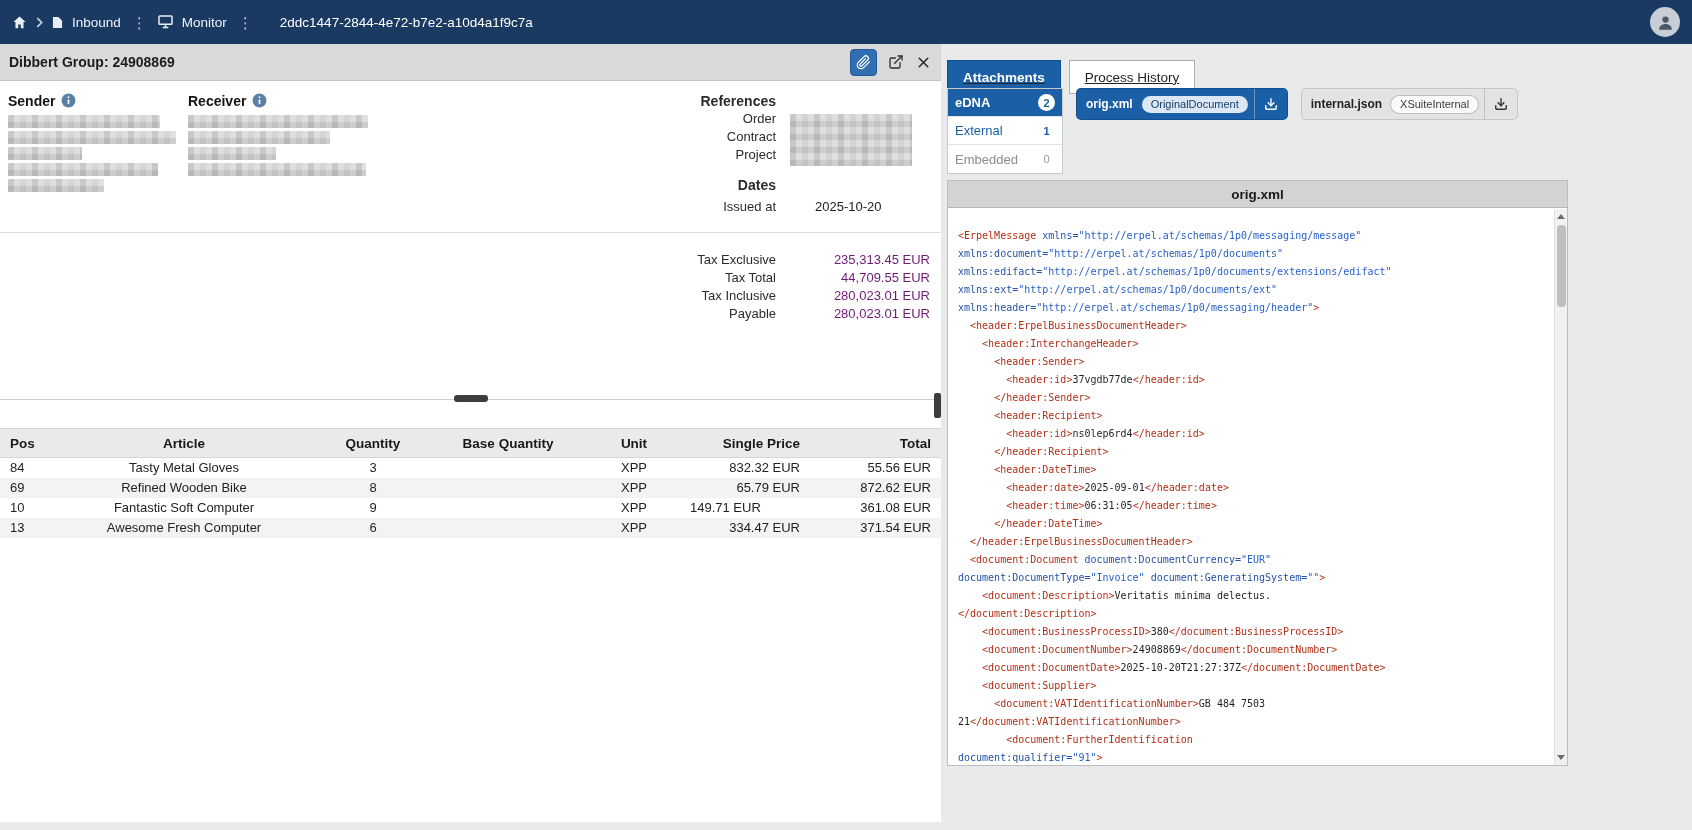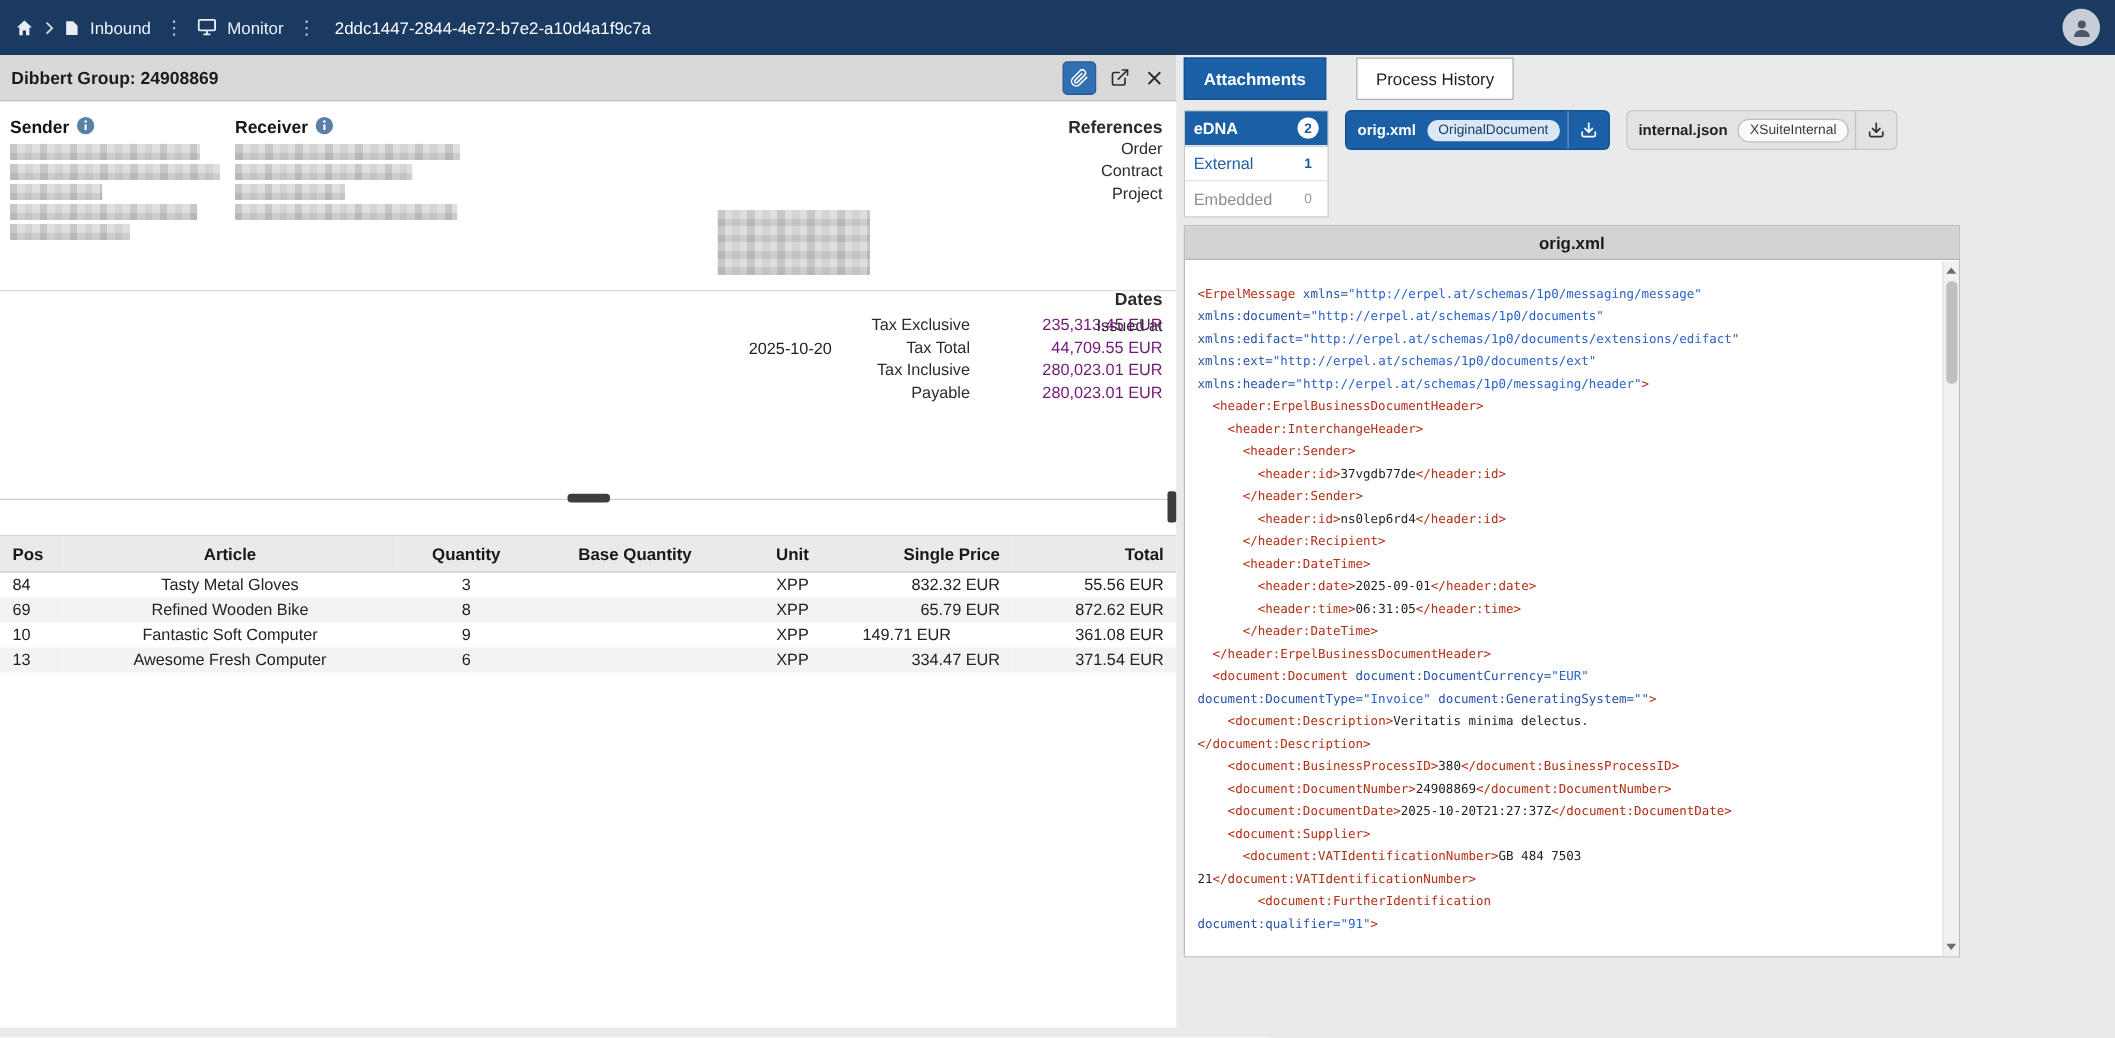--- a/index.html
+++ b/index.html
@@ -5,21 +5,21 @@
   * { margin:0; padding:0; box-sizing:border-box; }
   html,body { width:1692px; height:830px; }
   body { font-family:"Liberation Sans",sans-serif; background:#e9eaec; overflow:hidden; position:relative; color:#222; }
 
   
   .topbar { position:absolute; top:0; left:0; right:0; height:44px; background:#1a3a61;
             display:flex; align-items:center; padding:0 12px; gap:9px; color:#fff; }
   .tb-ic { display:flex; align-items:center; }
   .tb-link { font-size:13.5px; color:#edf2f9; cursor:pointer; }
   .kebab { color:#b9c6d6; font-size:15px; padding:0 2px; cursor:pointer; line-height:1; }
-  .tb-uuid { font-size:13.5px; color:#ffffff; margin-left:4px;text-align:right; }
+  .tb-uuid { font-size:13.5px; color:#ffffff; margin-left:16px;text-align:right; }
   .avatar { position:absolute; right:12px; top:7px; width:30px; height:30px; border-radius:50%;
             background:#c7ced5; display:flex; align-items:center; justify-content:center; cursor:pointer; }
 
   
   .doc-panel { position:absolute; left:0; top:44px; width:941px; bottom:8px; background:#fff; }
   .doc-header { height:37px; background:#d9d9d9; border-bottom:1px solid #c3c3c3;
                 display:flex; align-items:center; padding:0 9px; }
   .doc-title { font-weight:bold; font-size:14px; color:#1c1c1c; }
   .doc-actions { margin-left:auto; display:flex; align-items:center; gap:11px; }
   .clip-btn { width:27px; height:27px; background:#2f6fb2; border:1px solid #25599a; border-radius:4px;
@@ -29,21 +29,21 @@
 
   .party { position:absolute; top:12px; }
   .party-head { height:15px; margin-bottom:7px; display:flex; align-items:center; gap:6px; }
   .party-title, .meta-title { font-weight:bold; font-size:14px; color:#141414; }
   .redact { height:13px; margin-bottom:3px; border-radius:1px;
     background:
       repeating-linear-gradient(90deg, rgba(0,0,0,0.10) 0 6px, rgba(0,0,0,0) 6px 12px, rgba(0,0,0,0.05) 12px 18px, rgba(0,0,0,0) 18px 24px),
       repeating-linear-gradient(0deg, #cdcdcd 0 6px, #dfdfdf 6px 13px); }
 
   .meta { position:absolute; left:560px; top:11px; width:370px; font-size:13px; }
-  .m-row { display:flex;flex-direction:column; }
+  .m-row { display:flex; }
   .m-l { flex:1; text-align:right; line-height:18px; color:#2b2b2b; }
   .m-v { width:154px; }
   .ref-redact { width:122px; height:52px; margin:4px 0 0 14px; }
   .meta-gap { height:10px; }
   .issued-val { padding-left:39px; line-height:18px; color:#222; }
 
   .hr1 { position:absolute; top:151px; left:0; right:0; border-top:1px solid #dcdcdc; }
 
   .amounts { position:absolute; left:560px; top:170px; width:370px; font-size:13px; }
   .amount-row { display:flex; line-height:18px; }
@@ -58,21 +58,21 @@
 
   .table-wrap { position:absolute; top:347px; left:0; right:0; }
   table.items { width:100%; border-collapse:collapse; table-layout:fixed; font-size:13px; }
   table.items th { height:29px; background:#eaeaea; border-top:1px solid #d5d5d5; border-bottom:1px solid #d5d5d5;
                    font-size:13.5px; font-weight:bold; color:#191919; padding:0 10px; }
   table.items td { height:20px; padding:1px 10px; color:#222; }
   table.items tbody tr:nth-child(even) { background:#f3f3f3; }
 
   
   .right { position:absolute; left:947px; top:44px; right:0; bottom:0; }
-  .tabbar { position:absolute; top:2px; left:0; height:34px; display:flex; gap:24px; }
+  .tabbar { position:absolute; top:16px; left:0; height:34px; display:flex; gap:8px;text-decoration:underline; }
   .tab { height:34px; padding:0 15px; display:flex; align-items:center; font-size:13.5px; cursor:pointer; }
   .tab.active { background:#1b5fa6; color:#fff; font-weight:bold; border:1px solid #11508f; }
   .tab.inactive { background:#fff; color:#1f1f1f; border:1px solid #adadad; }
 
   .attach-area { position:absolute; top:44px; left:0; right:0; height:92px; }
   .source-list { position:absolute; left:0; top:0; width:116px; background:#fff; border:1px solid #c9c9c9; }
   .src-item { height:28px; display:flex; align-items:center; justify-content:space-between;
               padding:0 7px; font-size:13px; border-bottom:1px solid #e2e2e2; cursor:pointer; }
   .src-item:last-child { border-bottom:none; }
   .src-item.selected { background:#1b5fa6; color:#fff; font-weight:bold; }
@@ -382,20 +382,21 @@
         <div class="code-line"><span class="tk-t">&lt;ErpelMessage </span><span class="tk-a">xmlns=</span><span class="tk-s">"http://erpel.at/schemas/1p0/messaging/message"</span></div>
         <div class="code-line"><span class="tk-a">xmlns:document=</span><span class="tk-s">"http://erpel.at/schemas/1p0/documents"</span></div>
         <div class="code-line"><span class="tk-a">xmlns:edifact=</span><span class="tk-s">"http://erpel.at/schemas/1p0/documents/extensions/edifact"</span></div>
         <div class="code-line"><span class="tk-a">xmlns:ext=</span><span class="tk-s">"http://erpel.at/schemas/1p0/documents/ext"</span></div>
         <div class="code-line"><span class="tk-a">xmlns:header=</span><span class="tk-s">"http://erpel.at/schemas/1p0/messaging/header"</span><span class="tk-t">&gt;</span></div>
         <div class="code-line">  <span class="tk-t">&lt;header:ErpelBusinessDocumentHeader&gt;</span></div>
         <div class="code-line">    <span class="tk-t">&lt;header:InterchangeHeader&gt;</span></div>
         <div class="code-line">      <span class="tk-t">&lt;header:Sender&gt;</span></div>
         <div class="code-line">        <span class="tk-t">&lt;header:id&gt;</span><span class="tk-x">37vgdb77de</span><span class="tk-t">&lt;/header:id&gt;</span></div>
         <div class="code-line">      <span class="tk-t">&lt;/header:Sender&gt;</span></div>
+        <div class="code-line">      <span class="tk-t">&lt;header:Recipient&gt;</span></div>
         <div class="code-line">        <span class="tk-t">&lt;header:id&gt;</span><span class="tk-x">ns0lep6rd4</span><span class="tk-t">&lt;/header:id&gt;</span></div>
         <div class="code-line">      <span class="tk-t">&lt;/header:Recipient&gt;</span></div>
         <div class="code-line">      <span class="tk-t">&lt;header:DateTime&gt;</span></div>
         <div class="code-line">        <span class="tk-t">&lt;header:date&gt;</span><span class="tk-x">2025-09-01</span><span class="tk-t">&lt;/header:date&gt;</span></div>
         <div class="code-line">        <span class="tk-t">&lt;header:time&gt;</span><span class="tk-x">06:31:05</span><span class="tk-t">&lt;/header:time&gt;</span></div>
         <div class="code-line">      <span class="tk-t">&lt;/header:DateTime&gt;</span></div>
         <div class="code-line">  <span class="tk-t">&lt;/header:ErpelBusinessDocumentHeader&gt;</span></div>
         <div class="code-line">  <span class="tk-t">&lt;document:Document </span><span class="tk-a">document:DocumentCurrency=</span><span class="tk-s">"EUR"</span></div>
         <div class="code-line"><span class="tk-a">document:DocumentType=</span><span class="tk-s">"Invoice"</span><span class="tk-a"> document:GeneratingSystem=</span><span class="tk-s">""</span><span class="tk-t">&gt;</span></div>
         <div class="code-line">    <span class="tk-t">&lt;document:Description&gt;</span><span class="tk-x">Veritatis minima delectus.</span></div>

